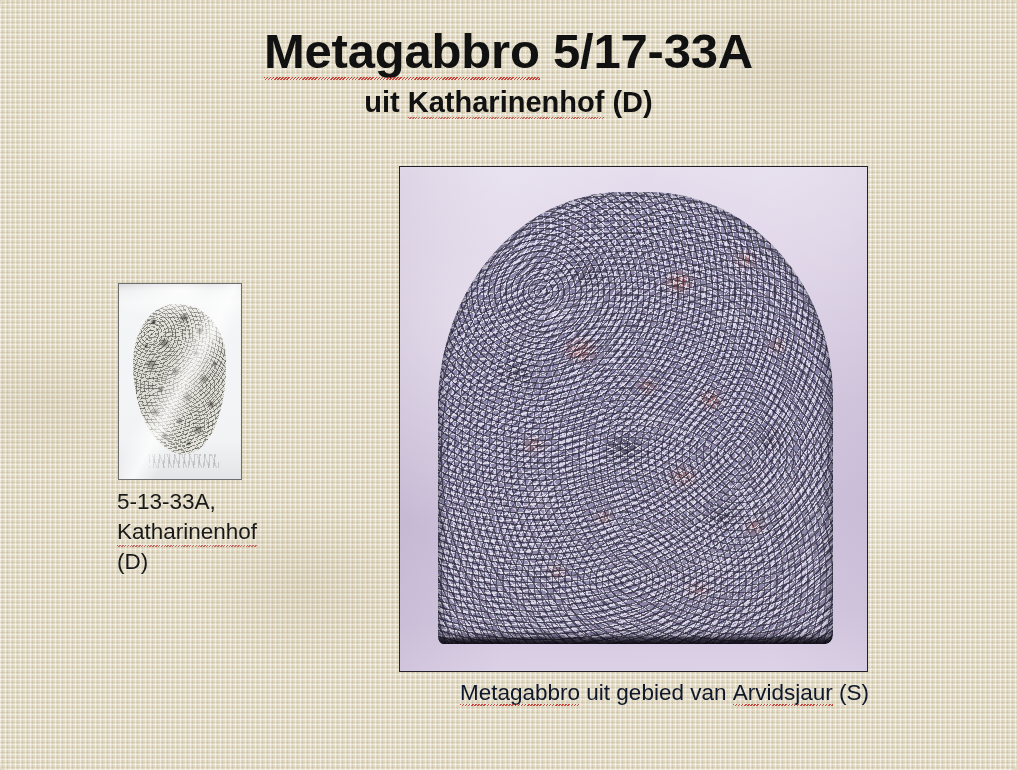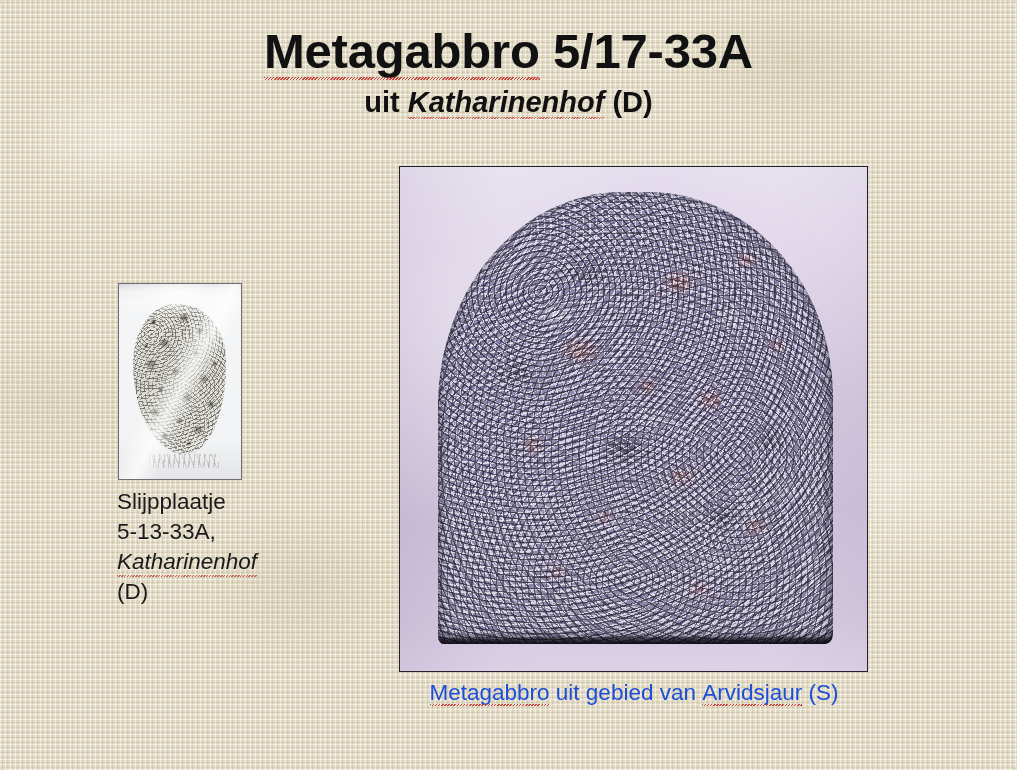--- a/index.html
+++ b/index.html
@@ -108,21 +108,20 @@
     opacity: 0.92;
   }
   .squiggle.thin::after {
     height: 2px;
     bottom: -0.01em;
   }
   
   .redline {
     position: relative;
     display: inline-block;
-    font-style: italic;
   }
   .redline::after {
     content: "";
     position: absolute;
     left: 0;
     right: 0;
     bottom: -0.02em;
     height: 2px;
     background-image:
       repeating-linear-gradient(135deg,
@@ -354,23 +353,23 @@
     background: radial-gradient(ellipse 50% 50% at 50% 40%, rgba(90,78,110,0.40), rgba(90,78,110,0) 72%);
     filter: blur(3px);
   }
 
   
   #rock-caption {
     position: absolute;
     left: 399px;
     top: 680px;
     width: 470px;
-    text-align: center;
+    text-align: right;
     font-size: 22.5px;
-    color: #1d4ed8;
+    color: #0f172a;
     white-space: nowrap;
   }
 </style>
 </head>
 <body>
 
 <div id="slide">
 
   <div class="weave weave-v"></div>
   <div class="weave weave-h"></div>
@@ -384,21 +383,20 @@
   <div id="thin-section-figure">
     <div id="thin-section-photo">
       <div id="ts-chip"></div>
       <div id="ts-chip-speckle"></div>
       <div id="ts-label"></div>
       <div id="ts-sheen"></div>
     </div>
   </div>
 
   <div id="thin-section-caption">
-    <div>Slijpplaatje</div>
     <div>5-13-33A,</div>
     <div><span class="redline">Katharinenhof</span></div>
     <div>(D)</div>
   </div>
 
   <div id="rock-figure">
     <div id="rock-photo">
       <div id="rock-photo-vignette"></div>
       <div id="rock-shadow"></div>
       <div id="rock-body">

